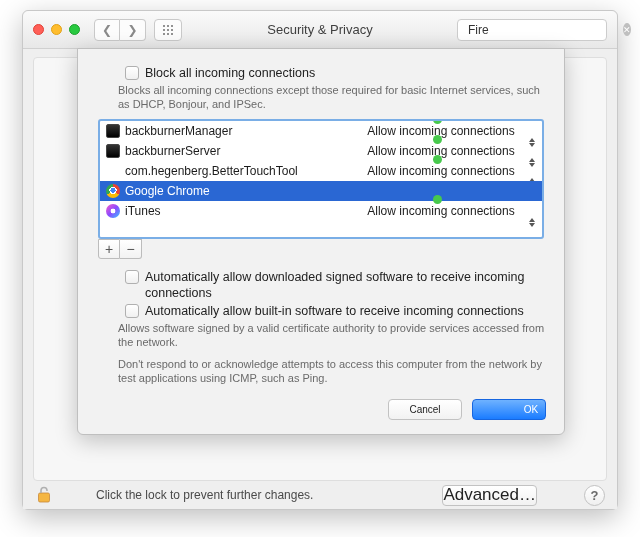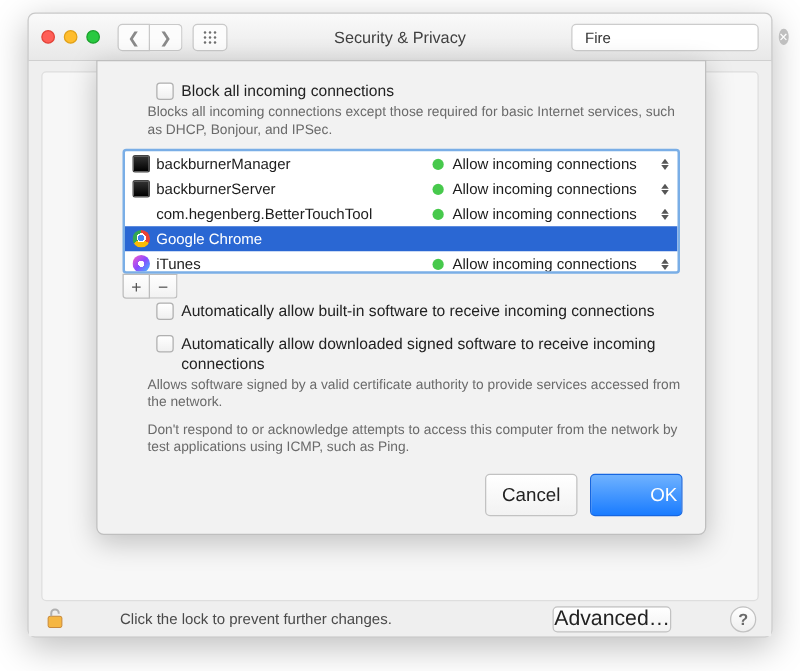--- a/index.html
+++ b/index.html
@@ -27,46 +27,46 @@
   .mainarea { flex: 1; position: relative; background: #efefef; }
   .bgpanel { position: absolute; left: 10px; right: 10px; top: 8px; bottom: 28px; background: #f7f7f7; border: 1px solid #dedede; border-radius: 4px; }
 
   .sheet { position: absolute; top: -1px; left: 54px; width: 488px; background: #f2f2f2; border: 1px solid #bfbfbf; border-radius: 0 0 6px 6px; box-shadow: 0 6px 22px rgba(0,0,0,0.22); padding: 12px 14px 14px 14px; }
 
   .checkrow { display: flex; align-items: flex-start; margin: 4px 0 2px 6px; padding-left: 27px; }
   .checkbox { width: 14px; height: 14px; border: 1px solid #b0b0b0; border-radius: 3px; background: linear-gradient(#fff,#f0f0f0); flex-shrink: 0; margin-top: 1px; }
   .checklabel { font-size: 12.5px; color: #222; margin-left: 6px; line-height: 16px; }
   .helptext { font-size: 11px; color: #6a6a6a; margin: 2px 0 8px 26px; line-height: 14px; }
 
-  .listbox { margin: 6px 6px 0 6px; border: 2px solid #7aaee6; border-radius: 3px; background: #fff; height: 100px; overflow: hidden; }
+  .listbox { margin: 6px 6px 0 6px; border: 2px solid #7aaee6; border-radius: 3px; background: #fff; height: 120px; overflow: hidden; }
   .listrow { display: flex; align-items: center; height: 20px; padding: 0 6px; font-size: 12px; color: #1c1c1c; position: relative; }
   .listrow.sel { background: #2a67d3; color: #fff; }
   .appicon { width: 14px; height: 14px; border-radius: 2px; flex-shrink: 0; margin-right: 5px; display:flex; align-items:center; justify-content:center; }
   .ic-exec { background: linear-gradient(#333,#000); border: 0.5px solid #444; }
   .ic-chrome { background: radial-gradient(circle at 50% 45%, #4285f4 0 25%, #fff 25% 35%, transparent 35%), conic-gradient(#ea4335 0 120deg, #fbbc05 120deg 240deg, #34a853 240deg 360deg); border-radius: 50%; }
   .ic-itunes { background: radial-gradient(circle at 50% 50%, #fff 0 25%, transparent 26%), linear-gradient(135deg,#fb5bca,#8a4bff,#37c6ff); border-radius: 50%; }
   .appname { flex: 1; white-space: nowrap; overflow: hidden; text-overflow: ellipsis; }
-  .state { display: flex; align-items: center; width: 190px; }
+  .state { display: flex; align-items: center; width: 190px; flex-direction: column; }
   .dot { width: 9px; height: 9px; border-radius: 50%; margin-right: 7px; flex-shrink: 0; }
   .dgrn { background: #47c94c; }
   .dred { background: #e64430; }
   .stepper { width: 9px; margin-left: auto; display: flex; flex-direction: column; gap: 1px; align-items: center; }
   .stepper::before, .stepper::after { content:""; width:0; height:0; border-left:3.5px solid transparent; border-right:3.5px solid transparent; }
   .stepper::before { border-bottom:4px solid currentColor; }
   .stepper::after { border-top:4px solid currentColor; }
   .listrow .stepper { color: #565656; }
   .listrow.sel .stepper { color: #fff; }
 
   .addremove { display: flex; margin: 0 0 0 6px; }
   .sqbtn { width: 22px; height: 20px; background: linear-gradient(#fff,#f2f2f2); border: 1px solid #bcbcbc; display: flex; align-items: center; justify-content: center; font-size: 14px; color: #555; }
   .sqbtn:first-child { border-radius: 0 0 0 3px; }
   .sqbtn:last-child { border-radius: 0 0 3px 0; border-left: none; }
 
   .sheetbtns { display: flex; justify-content: flex-end; gap: 10px; margin-top: 14px; padding-right: 4px; }
-  .pushbtn { min-width: 74px; height: 34px; border-radius: 4px; font-size: 15px; border: 1px solid #c2c2c2; background: linear-gradient(#fff,#f2f2f2); display: flex; align-items: center; justify-content: center; color: #222; }
+  .pushbtn { min-width: 74px; height: 21px; border-radius: 4px; font-size: 10px; border: 1px solid #c2c2c2; background: linear-gradient(#fff,#f2f2f2); display: flex; align-items: center; justify-content: center; color: #222; }
   .pushbtn.default { background: linear-gradient(#6fb2ff,#1a7cff); border: 1px solid #1666e0; color: #fff; padding-left: 44px; }
 
   .bottombar { height: 28px; display: flex; align-items: center; padding: 0 12px 0 14px; position: relative; gap: 37px; }
   .lockicon { width: 14px; height: 18px; margin-right: 8px; }
   .locktext { font-size: 12px; color: #4a4a4a; flex: 1; }
   .advbtn { min-width: 94px; height: 21px; border: 1px solid #c2c2c2; background: linear-gradient(#fff,#f2f2f2); border-radius: 4px; font-size: 17px; color: #222; display:flex; align-items:center; justify-content:center; }
   .helpbtn { width: 21px; height: 21px; border-radius: 50%; border: 1px solid #c2c2c2; background: linear-gradient(#fff,#efefef); display:flex; align-items:center; justify-content:center; margin-left: 10px; color:#6a6a6a; font-size: 13px; font-weight: 600; }
 </style>
 </head>
 <body>
@@ -159,28 +159,28 @@
               <span>Allow incoming connections</span>
               <div class="stepper"></div>
             </div>
           </div>
         </div>
       <div class="addremove">
         <div class="sqbtn">+</div>
         <div class="sqbtn">−</div>
       </div>
 
+      <div class="checkrow" style="margin-top:10px">
+        <div class="checkbox"></div>
+        <div class="checklabel">Automatically allow downloaded signed software to receive incoming connections</div>
+      </div>
+
       <div class="checkrow" style="margin-top:2px">
         <div class="checkbox"></div>
         <div class="checklabel">Automatically allow built-in software to receive incoming connections</div>
-      </div>
-
-      <div class="checkrow" style="margin-top:10px">
-        <div class="checkbox"></div>
-        <div class="checklabel">Automatically allow downloaded signed software to receive incoming connections</div>
       </div>
       <div class="helptext">Allows software signed by a valid certificate authority to provide services accessed from the network.</div>
 
       <div class="helptext">Don't respond to or acknowledge attempts to access this computer from the network by test applications using ICMP, such as Ping.</div>
 
       <div class="sheetbtns">
         <div class="pushbtn">Cancel</div>
         <div class="pushbtn default">OK</div>
       </div>
     </div>

